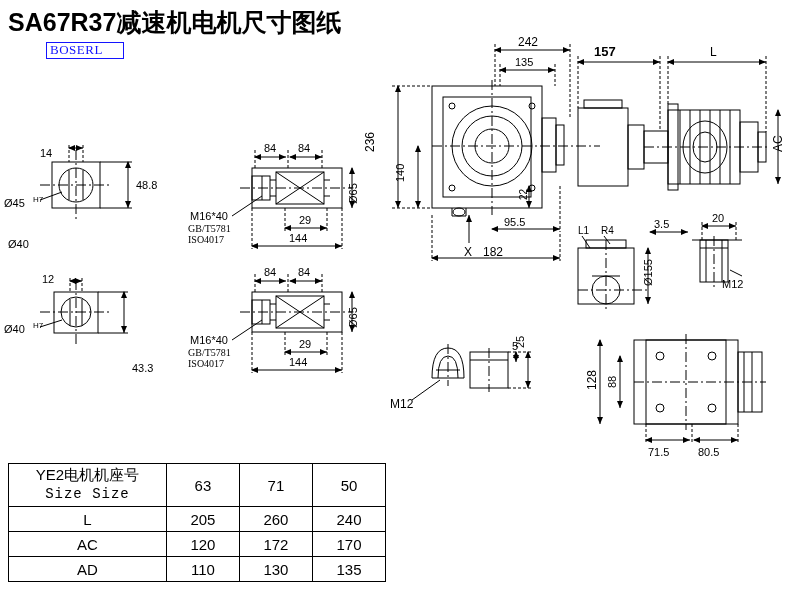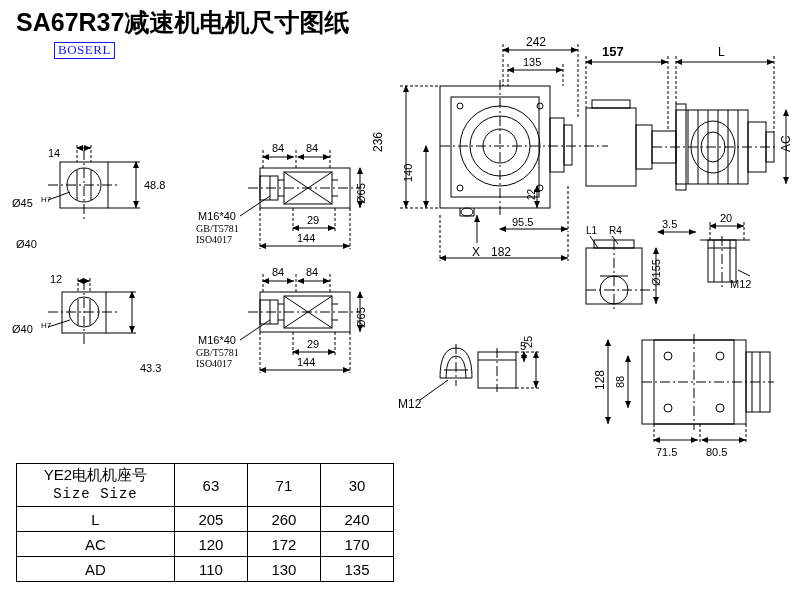--- a/index.html
+++ b/index.html
@@ -4,35 +4,35 @@
 <style>
   html,body{margin:0;padding:0;}
   body{
     width:800px;height:609px;
     background:#ffffff;
     font-family:"Liberation Sans", sans-serif;
     color:#000;
     position:relative;
     overflow:hidden;
   }
-  #stage{position:absolute;left:0;top:0;width:655px;height:609px;margin-left:8px;}
+  #stage{position:absolute;left:0;top:0;width:655px;height:609px;}
   .title{
     position:absolute;left:8px;top:6px;
     font-size:25px;font-weight:bold;
     font-family:"Liberation Sans", sans-serif;
     letter-spacing:0px;
     white-space:nowrap;
   }
   .brand{
     position:absolute;left:46px;top:42px;
     border:1.5px solid #1414ff;
     color:#1414ff;
     font-size:13px;
     font-family:"Liberation Serif", serif;
-    padding:0px 3px 1px 3px;
+    padding:0px 20px 1px 3px;
     letter-spacing:0.5px;
     line-height:14px;
   }
   svg{position:absolute;left:0;top:0;}
   .tbl{
     position:absolute;left:8px;top:463px;
     width:378px;
     border-collapse:collapse;
     padding-left:36px;
   }
@@ -357,21 +357,21 @@
 
   <table class="tbl">
     <tbody>
         <tr>
       <td class="lab" rowspan="1">
         <div class="hdrcell hdr-cn">YE2电机机座号</div>
         <div class="hdrcell mono">Size Size</div>
       </td>
       <td class="col">63</td>
       <td class="col">71</td>
-      <td class="col">30</td>
+      <td class="col">50</td>
     </tr>
     <tr>
       <td class="lab">L</td>
       <td class="col">205</td>
       <td class="col">260</td>
       <td class="col">240</td>
     </tr>
     <tr>
       <td class="lab">AC</td>
       <td class="col">120</td>

